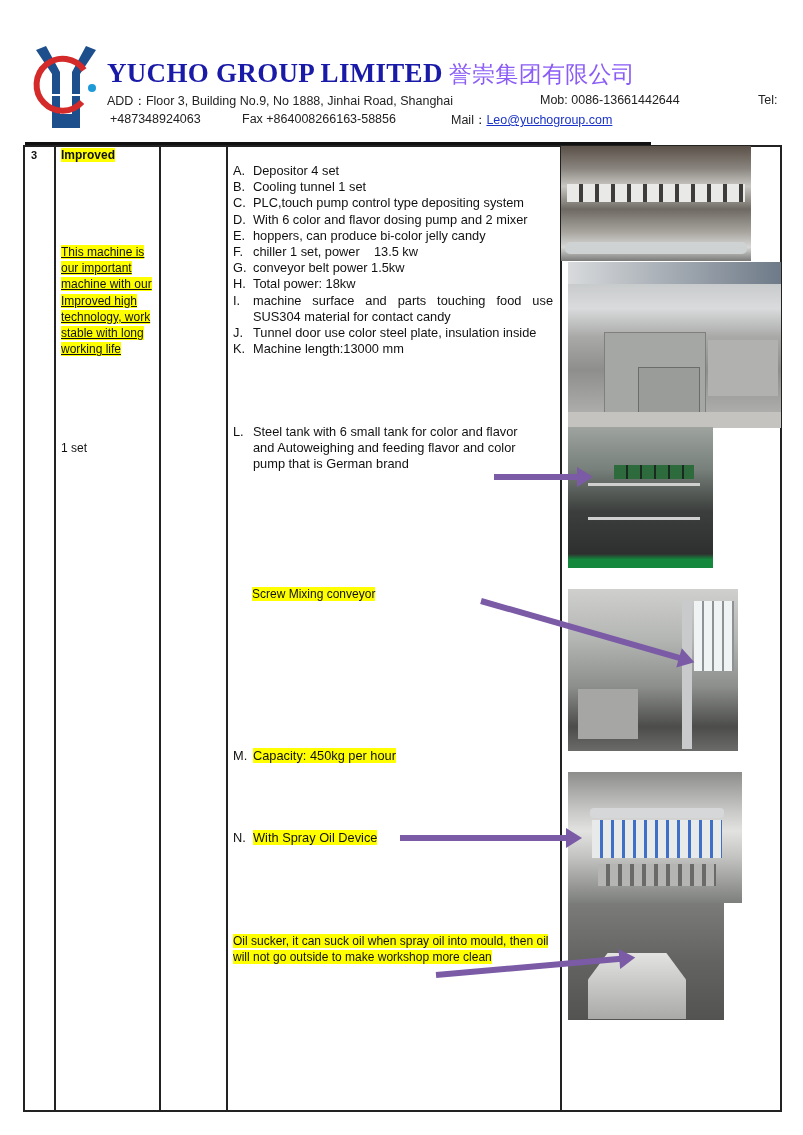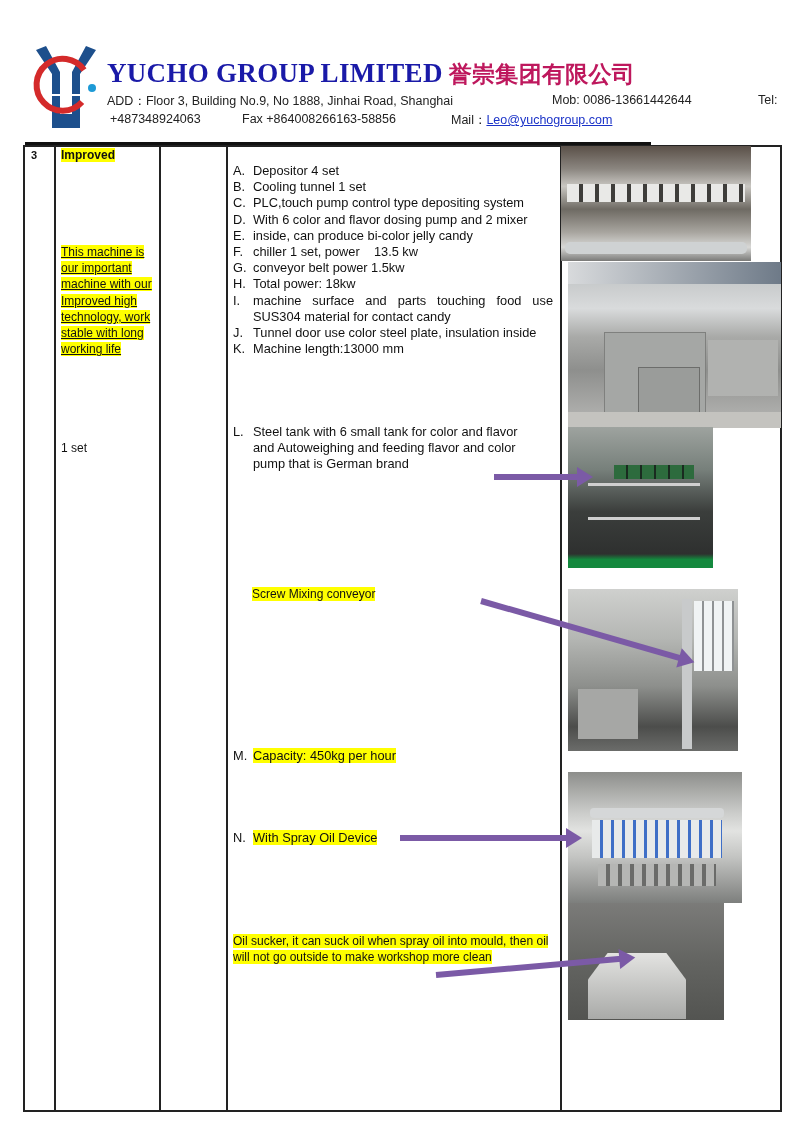--- a/index.html
+++ b/index.html
@@ -3,24 +3,24 @@
 <meta charset="utf-8">
 <style>
   html, body { margin:0; padding:0; background:#ffffff; }
   body { width:803px; height:1135px; position:relative; overflow:hidden;
          font-family:"Liberation Sans", sans-serif; color:#111; }
   .abs { position:absolute; }
   
   #logo { left:30px; top:44px; width:72px; height:84px; }
   #company { left:107px; top:58px; font-family:"Liberation Serif", serif; font-weight:bold;
              font-size:27px; color:#1a1aa8; letter-spacing:0.3px; white-space:nowrap; }
-  #company-cn { font-family:"DejaVu Sans", sans-serif; font-weight:bold; color:#be185d; font-size:23px; margin-left:6px; }
+  #company-cn { font-family:"DejaVu Sans", sans-serif; font-weight:normal; color:#8b5cf6; font-size:23px; margin-left:6px; }
   .hline { font-size:12.5px; white-space:nowrap; color:#222; }
   #addr { left:107px; top:93px; }
-  #mob { left:540px; top:93px;margin-left:12px; }
+  #mob { left:540px; top:93px; }
   #tel { left:758px; top:93px; }
   #phone { left:110px; top:112px; }
   #fax { left:242px; top:112px; }
   #mail { left:451px; top:112px; }
   #mail a { color:#1b33c8; text-decoration:underline; }
   #rule { left:25px; top:142px; width:626px; height:3px; background:#111; }
   
   .vline { position:absolute; width:1.5px; background:#222; top:145px; height:967px; }
   .hrow { position:absolute; height:1.5px; background:#222; }
   .txt { position:absolute; font-size:12px; line-height:16.2px; }
@@ -91,21 +91,21 @@
   <li>
       <span class="lt">C.</span>
       <span class="lb">PLC,touch pump control type depositing system</span>
     </li>
   <li>
       <span class="lt">D.</span>
       <span class="lb">With 6 color and flavor dosing pump and 2 mixer</span>
     </li>
   <li>
       <span class="lt">E.</span>
-      <span class="lb">inside, can produce bi-color jelly candy</span>
+      <span class="lb">hoppers, can produce bi-color jelly candy</span>
     </li>
   <li>
       <span class="lt">F.</span>
       <span class="lb" style="white-space:pre;">chiller 1 set, power    13.5 kw</span>
     </li>
   <li>
       <span class="lt">G.</span>
       <span class="lb">conveyor belt power 1.5kw</span>
     </li>
   <li>

